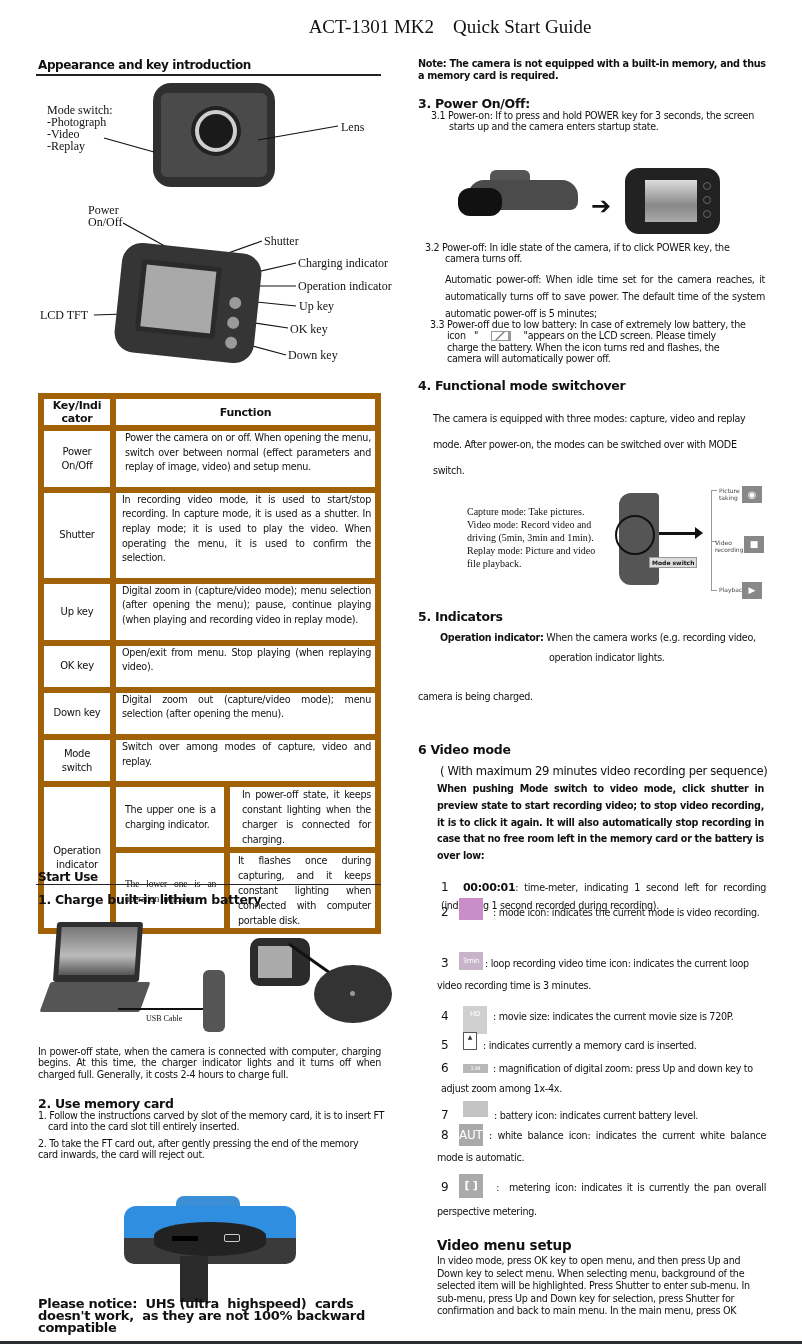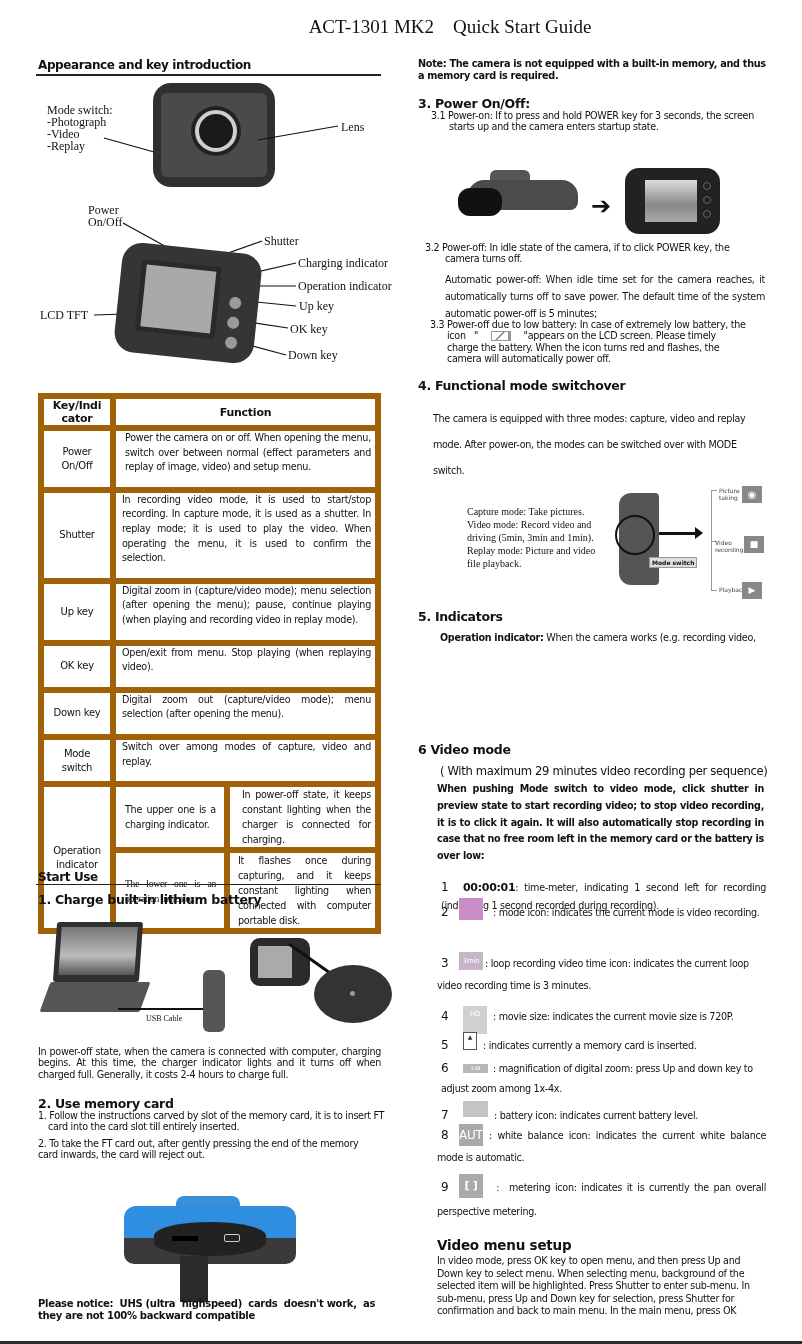--- a/index.html
+++ b/index.html
@@ -157,21 +157,21 @@
 <div class="abs" style="left:120px; top:1192px; width:180px; height:108px;">
   <div class="abs" style="left:56px; top:4px; width:64px; height:14px; background:#3a8fd6; border-radius:8px 8px 0 0;"></div>
   <div class="abs" style="left:4px; top:14px; width:172px; height:32px; background:#2f8ee0; border-radius:12px 12px 0 0;"></div>
   <div class="abs" style="left:4px; top:46px; width:172px; height:26px; background:#3a3a3a; border-radius:0 0 10px 10px;"></div>
   <div class="abs" style="left:34px; top:30px; width:112px; height:34px; background:#222; border-radius:50%/40%;"></div>
   <div class="abs" style="left:52px; top:44px; width:26px; height:5px; background:#000;"></div>
   <div class="abs" style="left:104px; top:42px; width:16px; height:8px; border:1.5px solid #ccc; border-radius:2px;"></div>
   <div class="abs" style="left:60px; top:64px; width:28px; height:46px; background:#2a2a2a;"></div>
 </div>
 
-<div class="abs" style="left:38px; top:1298px; width:352px; font-weight:bold; font-size:10px; line-height:12px; letter-spacing:-0.3px; white-space:pre-wrap;">Please notice:  UHS (ultra  highspeed)  cards  doesn't work,  as they are not 100% backward compatible</div>
+<div class="abs" style="left:38px; top:1298px; width:352px; font-weight:bold; font-size:13px; line-height:12px; letter-spacing:-0.3px; white-space:pre-wrap;">Please notice:  UHS (ultra  highspeed)  cards  doesn't work,  as they are not 100% backward compatible</div>
 
 <div class="abs" style="left:418px; top:58px; width:355px; font-weight:bold; font-size:9.7px; line-height:12.4px; letter-spacing:-0.3px;">Note: The camera is not equipped with a built-in memory, and thus a memory card is required.</div>
 
 <div class="abs h-big" style="left:418px; top:96px;">3. Power On/Off:</div>
 <div class="abs body10" style="left:431px; top:110px; width:330px; padding-left:18px; text-indent:-18px;">3.1 Power-on: If to press and hold POWER key for 3 seconds, the screen starts up and the camera enters startup state.</div>
 
 <div class="abs" style="left:458px; top:170px; width:120px; height:55px;">
   <div class="abs" style="left:32px; top:0; width:40px; height:12px; background:#555; border-radius:6px 6px 0 0;"></div>
   <div class="abs" style="left:10px; top:10px; width:110px; height:30px; background:#4b4b4b; border-radius:16px 16px 8px 8px;"></div>
   <div class="abs" style="left:0; top:18px; width:44px; height:28px; background:#111; border-radius:12px;"></div>
@@ -229,22 +229,24 @@
   </div>
   <div class="abs" style="left:129px; top:51px; width:20px; height:17px; background:#888; color:#fff; font-size:9px; text-align:center; line-height:17px;">■</div>
   <div class="abs" style="left:104px; top:101px; font-size:6px; color:#444;">Playback</div>
   <div class="abs" style="left:127px; top:97px; width:20px; height:17px; background:#888; color:#fff; font-size:9px; text-align:center; line-height:17px;">▶</div>
 </div>
 
 <div class="abs h-big" style="left:418px; top:609px;">5. Indicators</div>
 <div class="abs body10" style="left:440px; top:628px; width:330px; line-height:20px;">
   <span style="font-weight:bold;">Operation indicator:</span>
   <span>When the camera works (e.g. recording video,</span>
+  <div style="padding-left:109px;">operation indicator lights.</div>
 </div>
 <div class="abs body10" style="left:418px; top:687px; width:348px; line-height:20px;">
+  <div>camera is being charged.</div>
 </div>
 
 <div class="abs h-big" style="left:418px; top:742px;">6 Video mode</div>
 <div class="abs" style="left:440px; top:764px; font-size:11.6px; letter-spacing:-0.35px; white-space:nowrap;">( With maximum 29 minutes video recording per sequence)</div>
 <div class="abs just" style="left:437px; top:781px; width:327px; font-weight:bold; font-size:9.6px; line-height:16.8px; letter-spacing:-0.3px;">When pushing Mode switch to video mode, click shutter in preview state to start recording video; to stop video recording, it is to click it again. It will also automatically stop recording in case that no free room left in the memory card or the battery is over low:</div>
 
 <div class="abs body10" style="left:441px; top:862px; width:325px; line-height:18px; text-align:justify;margin-top:16px;">
   <span class="n">1</span><b style="font-size:11px;">00:00:01</b><span>: time-meter, indicating 1 second left for recording (indicating 1 second recorded during recording).</span>
 </div>
 

